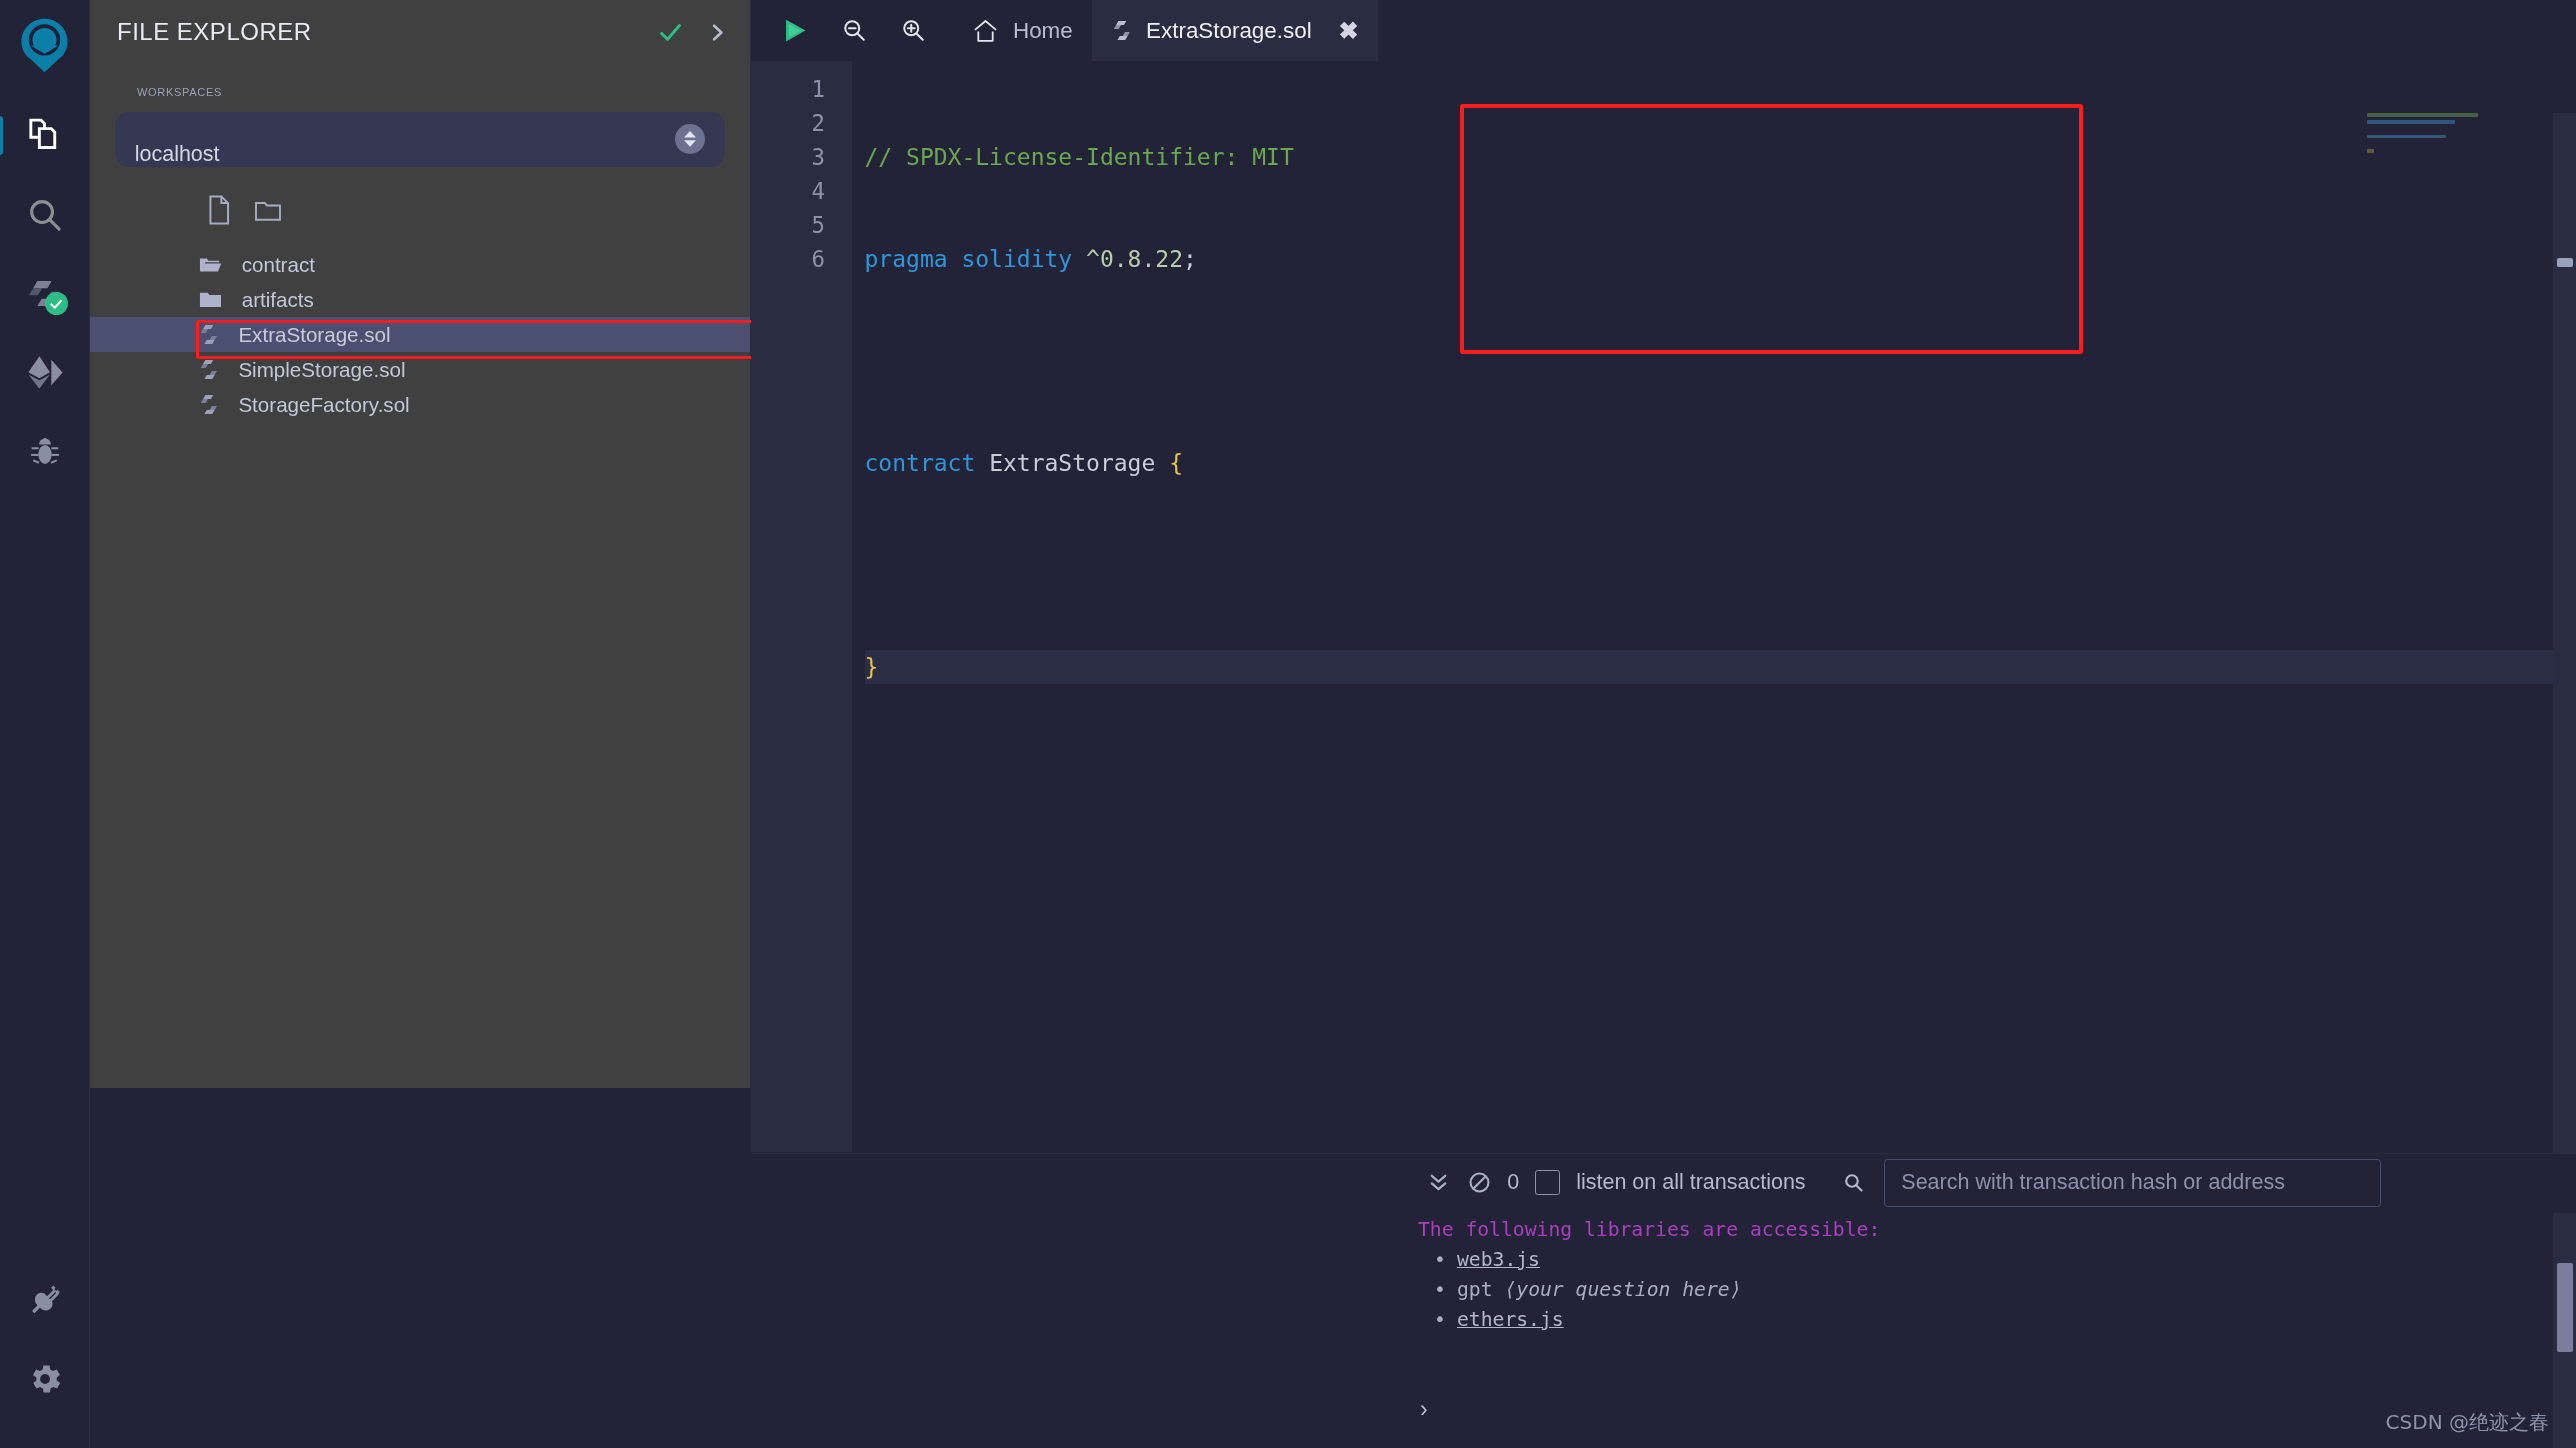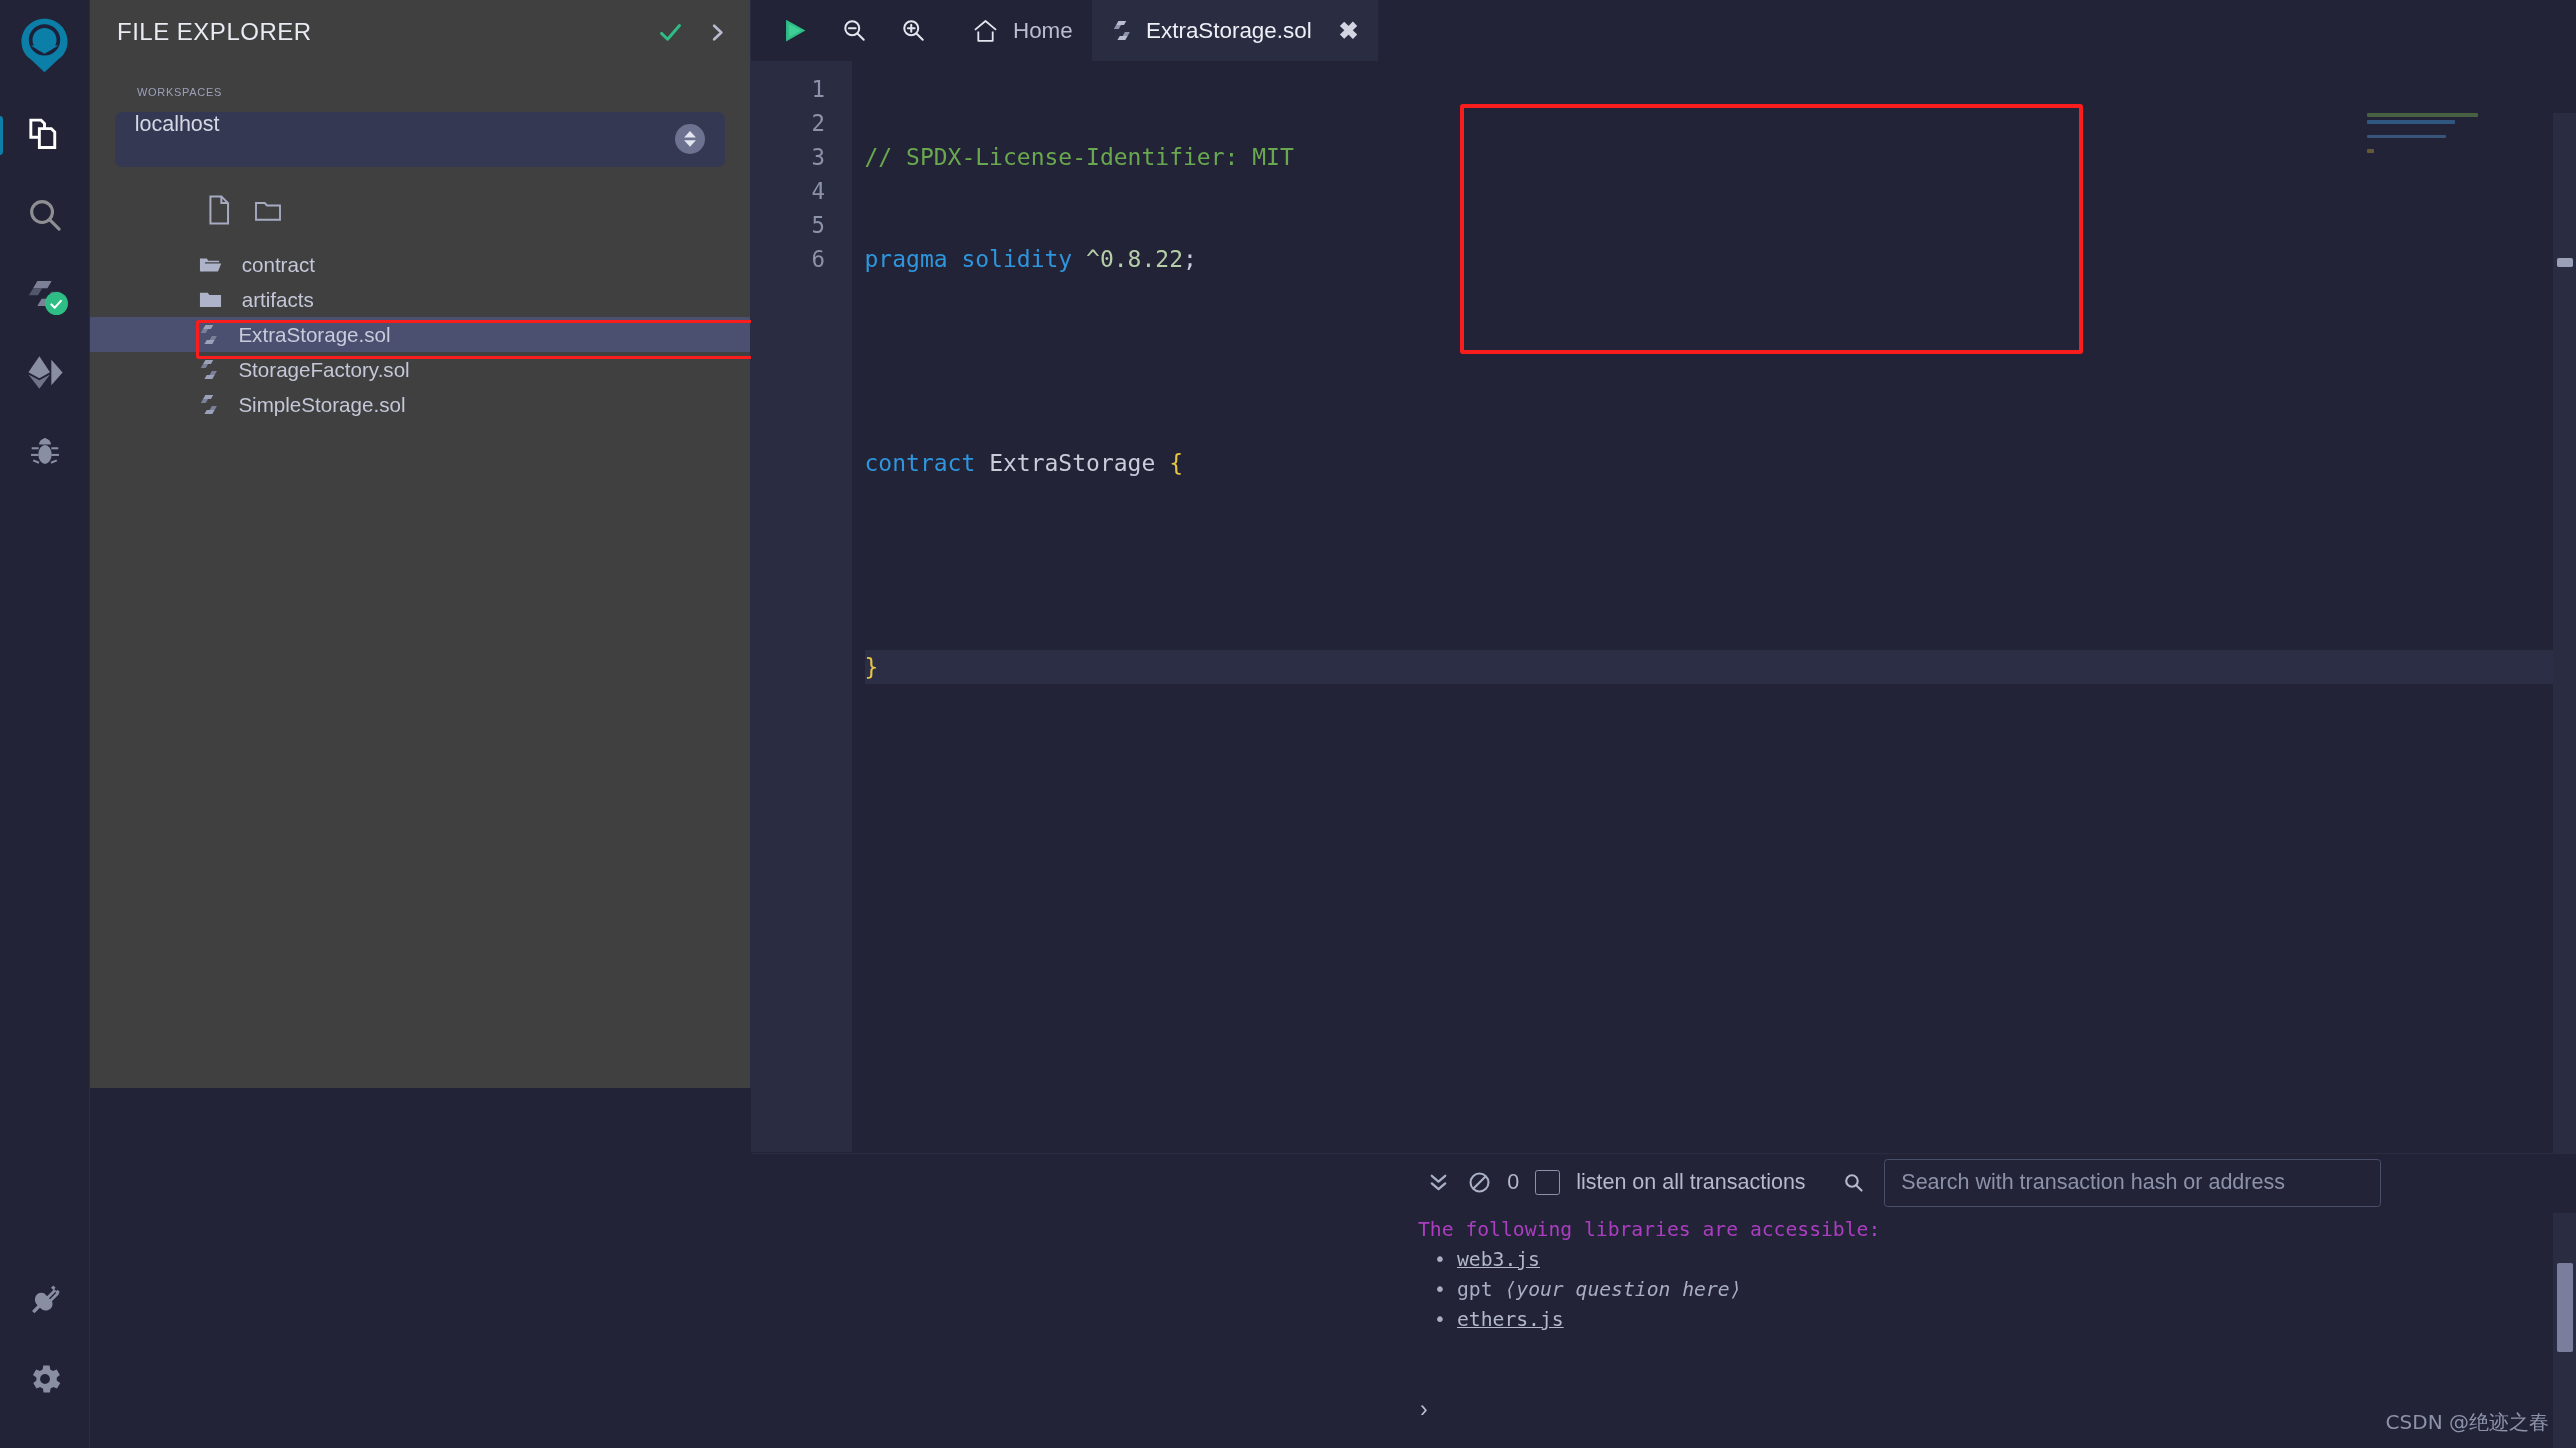--- a/index.html
+++ b/index.html
@@ -44,22 +44,22 @@
     display:flex; align-items:center; height:64px; padding:0 21.5px 0 27px;
   }
   .exp-title {
     font-size:24px; letter-spacing:0.5px; color:#e9ebf2; font-weight:400; flex:1;
   }
   .exp-head-icons { display:flex; align-items:center; gap:23px; }
   .exp-sub {
     margin:21.5px 0 0 47px; font-size:11px; letter-spacing:0.7px; color:#9aa0b8;
   }
   .ws-select {
-    margin:14.3px 25px 0 25px; height:55px; background:#343852; border-radius:7px;
-    display:flex; align-items:flex-start; padding:0 19.7px; position:relative; cursor:pointer;
+    margin:14.3px 25px 0 25px; height:55px; background:#343852; border-radius:14px;
+    display:flex; align-items:flex-end; padding:0 19.7px; position:relative; cursor:pointer;
   }
   .ws-select span { font-size:21.5px; color:#d5d8e4; }
   .ws-arrows {
     position:absolute; right:19.7px; top:50%; transform:translateY(-50%);
     width:30px; height:30px; border-radius:50%; background:#6d7290;
     display:flex; align-items:center; justify-content:center;
   }
   .tree-tools { display:flex; align-items:center; gap:19.7px; margin:27px 0 0 116px; }
   .tree { margin-top:21.5px; }
   .tree-row {
@@ -350,33 +350,33 @@
 
       <div class="tree-row">
         <span>
           <svg width="19.7" height="23" viewBox="0 0 18 24">
             <path d="M5.4 2.2h8.2l-2.4 4.1H3z" fill="#9ca1ba"></path>
             <path d="M3 6.3h5.2l-2.4 4.2H.6z" fill="#7b8098"></path>
             <path d="M12.6 21.8H4.4l2.4-4.1H15z" fill="#9ca1ba"></path>
             <path d="M15 17.7H9.8l2.4-4.2h5.2z" fill="#7b8098"></path>
           </svg>
         </span>
-        <span class="label">StorageFactory.sol</span>
+        <span class="label">SimpleStorage.sol</span>
       </div>
 
       <div class="tree-row">
         <span>
           <svg width="19.7" height="23" viewBox="0 0 18 24">
             <path d="M5.4 2.2h8.2l-2.4 4.1H3z" fill="#9ca1ba"></path>
             <path d="M3 6.3h5.2l-2.4 4.2H.6z" fill="#7b8098"></path>
             <path d="M12.6 21.8H4.4l2.4-4.1H15z" fill="#9ca1ba"></path>
             <path d="M15 17.7H9.8l2.4-4.2h5.2z" fill="#7b8098"></path>
           </svg>
         </span>
-        <span class="label">SimpleStorage.sol</span>
+        <span class="label">StorageFactory.sol</span>
       </div>
     </div>
 
     <div class="sel-outline"></div>
   </div>
 
   <div class="main">
 
     <div class="tabbar">
       <div class="tab-tools">

